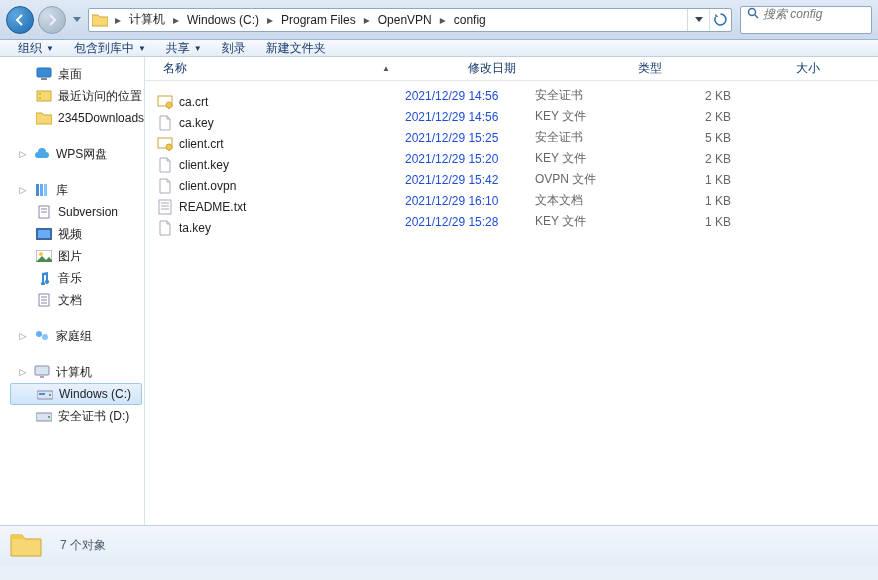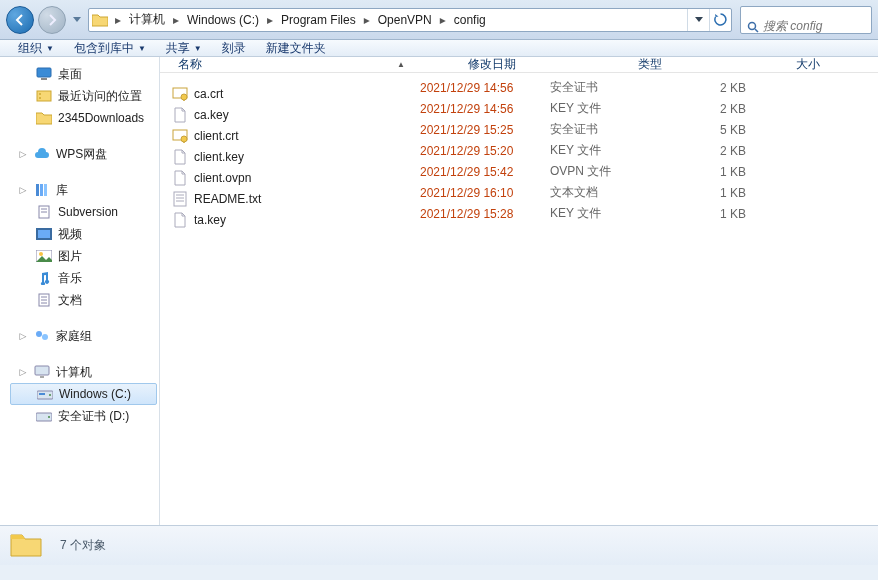--- a/index.html
+++ b/index.html
@@ -9,50 +9,50 @@
 .nav-btn { width: 28px; height: 28px; border-radius: 50%; background: radial-gradient(circle at 30% 30%, #5fa7e0, #1b6bb0); border: 1px solid #1a5a96; display: flex; align-items: center; justify-content: center; color: #fff; cursor: pointer; }
 .nav-btn.disabled { background: radial-gradient(circle at 30% 30%, #d0dbe6, #9fb2c4); border: 1px solid #8fa2b4; color: #e8eef4; cursor: default; }
 .nav-drop { width: 14px; height: 28px; display: flex; align-items: center; justify-content: center; color: #5a7a9a; cursor: pointer; }
 .addr-wrap { flex: 1; display: flex; align-items: center; background: #fff; border: 1px solid #8ea7c2; height: 24px; border-radius: 2px; }
 .addr-icon { width: 22px; display: flex; align-items: center; justify-content: center; }
 .crumb { display: flex; align-items: center; height: 100%; padding: 0 4px; cursor: pointer; color: #222; }
 .crumb-sep { width: 14px; display: flex; align-items: center; justify-content: center; color: #555; cursor: pointer; }
 .addr-spacer { flex: 1; }
 .addr-end { display: flex; align-items: center; }
 .addr-end-btn { width: 22px; height: 22px; display: flex; align-items: center; justify-content: center; cursor: pointer; color: #345; border-left: 1px solid #d0dbe6; }
-.search-box { width: 132px; height: 28px; background: #fff; border: 1px solid #8ea7c2; border-radius: 2px; display: flex; align-items: flex-end; padding: 0 6px; margin-left: 4px; }
+.search-box { width: 132px; height: 28px; background: #fff; border: 1px solid #8ea7c2; border-radius: 2px; display: flex; align-items: flex-start; padding: 0 6px; margin-left: 4px; }
 .search-box input { border: none; outline: none; flex: 1; font-style: italic; color: #888; width: 80px; }
 .search-icon { color: #3d6ea8; margin-right: 4px; }
 
 .toolbar { height: 17px; background: linear-gradient(#f6fafe, #e4edf7); border-bottom: 1px solid #c0cedd; display: flex; align-items: center; padding: 0 10px; gap: 4px; }
 .tool-item { padding: 4px 8px; color: #1a3a6e; cursor: pointer; display: flex; align-items: center; gap: 4px; border-radius: 2px; }
 .tool-drop { font-size: 8px; color: #1a3a6e; }
 
 .body { display: flex; height: 468px; }
 .sidebar { width: 194px; background: #fff; border-right: 1px solid #d8e0e8; overflow-y: auto; padding: 6px 0; }
 .side-group { margin-bottom: 14px; margin-left: 8px; }
 .side-item { display: flex; align-items: center; height: 22px; padding-left: 10px; gap: 6px; cursor: pointer; color: #222; }
 .side-item.indent { padding-left: 28px; }
 .side-item.selected { background: linear-gradient(#e8f2fc, #cfe5fb); border: 1px solid #a0c8ec; border-radius: 2px; margin: 0 2px; padding-left: 26px; }
 .side-exp { width: 10px; font-size: 9px; color: #888; display: inline-flex; justify-content: center; }
 .side-icon { width: 16px; height: 16px; display: inline-flex; align-items: center; justify-content: center; }
 
 .main { flex: 1; background: #fff; display: flex; flex-direction: column; }
-.col-headers { display: flex; height: 16px; border-bottom: 1px solid #e5e5e5; align-items: center; color: #123a6b; gap: 40px; }
+.col-headers { display: flex; height: 24px; border-bottom: 1px solid #e5e5e5; align-items: center; color: #123a6b; gap: 40px; }
 .col { padding: 0 8px; cursor: pointer; height: 100%; display: flex; align-items: center; border-right: 1px solid transparent; }
 .col-name { width: 260px; padding-left: 18px; }
-.col-date { width: 130px; }
+.col-date { width: 130px; margin-left: 15px; }
 .col-type { width: 118px; }
 .col-size { width: 90px; justify-content: flex-start; }
 .sort-ind { font-size: 8px; color: #555; margin-left: auto; margin-right: 6px; }
 
 .file-list { flex: 1; overflow-y: auto; padding-top: 4px; }
 .file-row { display: flex; align-items: center; height: 21px; cursor: pointer; }
 .fc-name { width: 260px; display: flex; align-items: center; gap: 6px; padding-left: 12px; color: #222; margin-top: 12px; }
-.fc-date { width: 130px; color: #c2410c; }
+.fc-date { width: 130px; color: #1d4ed8; }
 .fc-type { width: 118px; color: #666; }
 .fc-size { width: 90px; color: #666; text-align: right; padding-right: 12px; }
 .file-icon { width: 16px; height: 16px; display: inline-flex; align-items: center; justify-content: center; }
 
 .statusbar { height: 40px; background: linear-gradient(#f2f6fb, #e4edf7); border-top: 1px solid #c0cedd; display: flex; align-items: center; padding: 0 10px; gap: 18px; color: #4a5a6a; }
 .status-folder { width: 32px; height: 32px; }
 
 
 svg { display: block; }
 </style>

